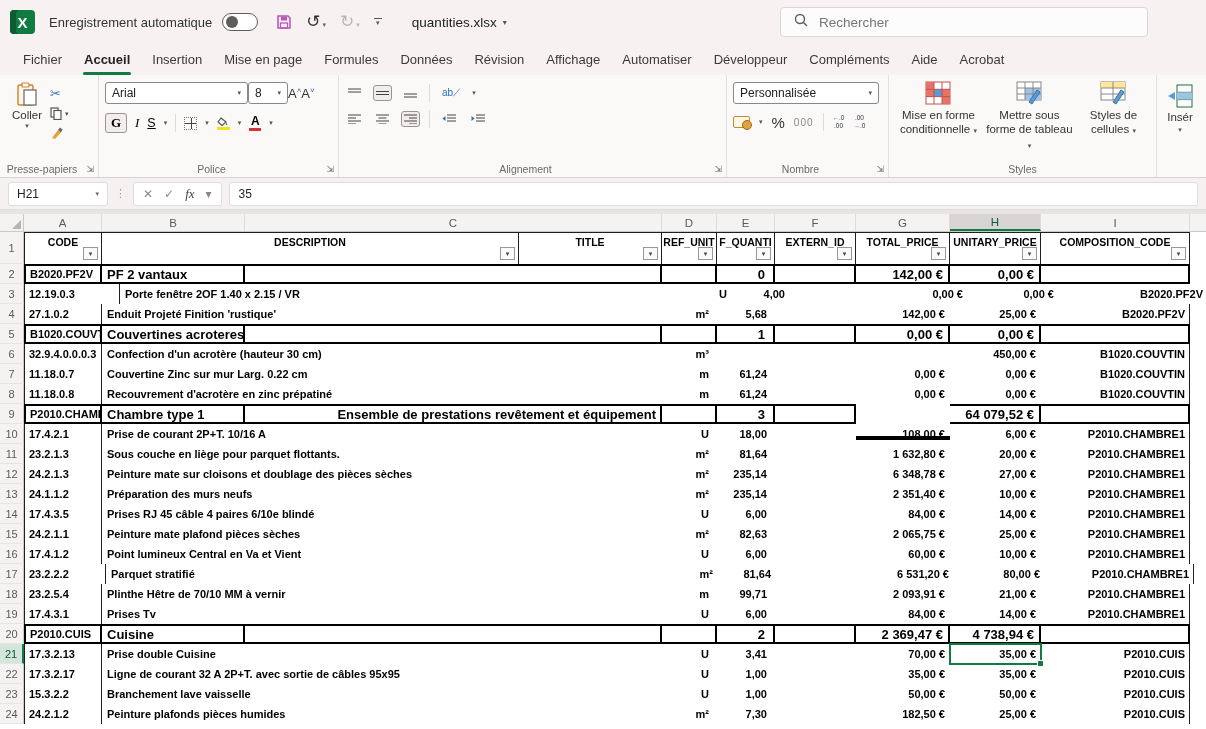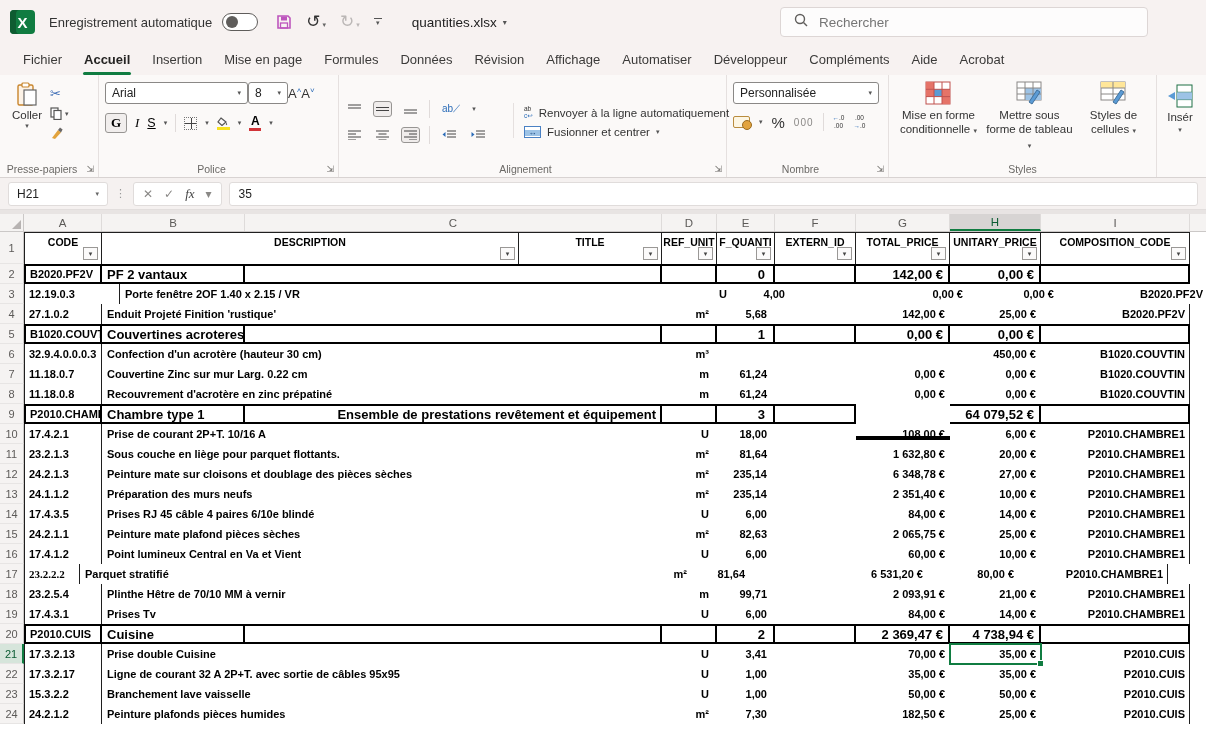--- a/index.html
+++ b/index.html
@@ -61,21 +61,21 @@
   .unbtn{font-size:12.5px;text-decoration:underline;}
   .vsep{width:1px;height:18px;background:#e0dbda;}
   .bord{width:13px;height:13px;border:1px dotted #777;position:relative;}
   .bord::before{content:'';position:absolute;left:50%;top:0;bottom:0;width:1px;background:#444;}
   .bord::after{content:'';position:absolute;top:50%;left:0;right:0;height:1px;background:#444;}
   .fillic,.fcic{display:flex;flex-direction:column;align-items:center;line-height:1;}
   .fillic .bar{width:13px;height:3px;background:#f7e11e;margin-top:1px;}
   .fcic{font-weight:bold;font-size:12px;}
   .fcic .bar{width:12px;height:3px;background:#d13438;margin-top:1px;}
 
-  .g-align{width:388px;display:flex;gap:25px;align-items:center;}
+  .g-align{width:388px;display:flex;gap:12px;}
   .alcols{display:flex;flex-direction:column;gap:8px;padding-top:2px;}
   .alrow{display:flex;align-items:center;gap:9px;}
   .ico{display:flex;align-items:center;justify-content:center;padding:2px;border:1px solid transparent;}
   .ico.on{border:1px solid #979593;background:#f0edec;border-radius:3px;}
   .alright{display:flex;flex-direction:column;gap:7px;padding-top:3px;border-left:1px solid #e5e0df;padding-left:10px;}
   .wraprow{display:flex;align-items:center;gap:6px;font-size:11.5px;color:#333;white-space:nowrap;}
   .ic-wrap{font-size:6.5px;line-height:1;color:#333;text-align:left;}
   .ic-wrap .b{color:#2b6cb8;}
   .ic-merge{width:17px;height:12px;border:1px solid #4a81c4;background:linear-gradient(#fff 0 3px,#9dc3e6 3px 9px,#fff 9px);
     display:flex;align-items:center;justify-content:center;font-size:8px;color:#17457a;}
@@ -345,31 +345,20 @@
               <g stroke="#444">
                 <line x1="5" y1="1" x2="14" y2="1"></line>
                 <line x1="5" y1="4" x2="14" y2="4"></line>
                 <line x1="5" y1="7" x2="14" y2="7"></line>
               </g>
               <path d="M0.5 2 L3.5 4.5 L0.5 7 Z" fill="#2b6cb8"></path>
             </svg>
           </span>
       </div>
     </div>
-    <div class="alright">
-      <div class="wraprow">
-        <span class="ic-wrap">ab<br><span class="b">c↩</span></span>
-        <span>Renvoyer à la ligne automatiquement</span>
-      </div>
-      <div class="wraprow">
-        <span class="ic-merge">↔</span>
-        <span>Fusionner et centrer</span>
-        <span class="chv">▾</span>
-      </div>
-    </div>
     <span class="glabel">Alignement</span>
     <span class="launcher">⇲</span>
   </div>
 
   <div class="rgroup g-num">
     <div class="select sel-num">
       <span>Personnalisée</span>
         <span class="chv">▾</span>
     </div>
     <div class="numrow">
@@ -684,21 +673,21 @@
         <div class="cell c3 al-right" style="width: 55px;">U</div>
         <div class="cell c4 al-right" style="width: 58px;">6,00</div>
         <div class="cell c5 al-left" style="width: 81px;"></div>
         <div class="cell c6 al-right" style="width: 94px;">60,00 €</div>
         <div class="cell c7 al-right" style="width: 91px;">10,00 €</div>
         <div class="cell c8 al-right" style="width: 149px;">P2010.CHAMBRE1</div>
         <div class="rfill"></div>
       </div>
       <div class="row row-data">
         <div class="gutter">17</div>
-        <div class="cell c0 al-left" style="width: 56px; font-family: Liberation Serif, serif;">23.2.2.2</div>
+        <div class="cell c0 al-left" style="width: 82px;">23.2.2.2</div>
         <div class="cell c1 al-left" style="width: 143px;">Parquet stratifié</div>
         <div class="cell c2 al-left" style="width: 417px;"></div>
         <div class="cell c3 al-right" style="width: 55px;">m²</div>
         <div class="cell c4 al-right" style="width: 58px;">81,64</div>
         <div class="cell c5 al-left" style="width: 81px;"></div>
         <div class="cell c6 al-right" style="width: 94px;">6 531,20 €</div>
         <div class="cell c7 al-right" style="width: 91px;">80,00 €</div>
         <div class="cell c8 al-right" style="width: 149px;">P2010.CHAMBRE1</div>
         <div class="rfill"></div>
       </div>

